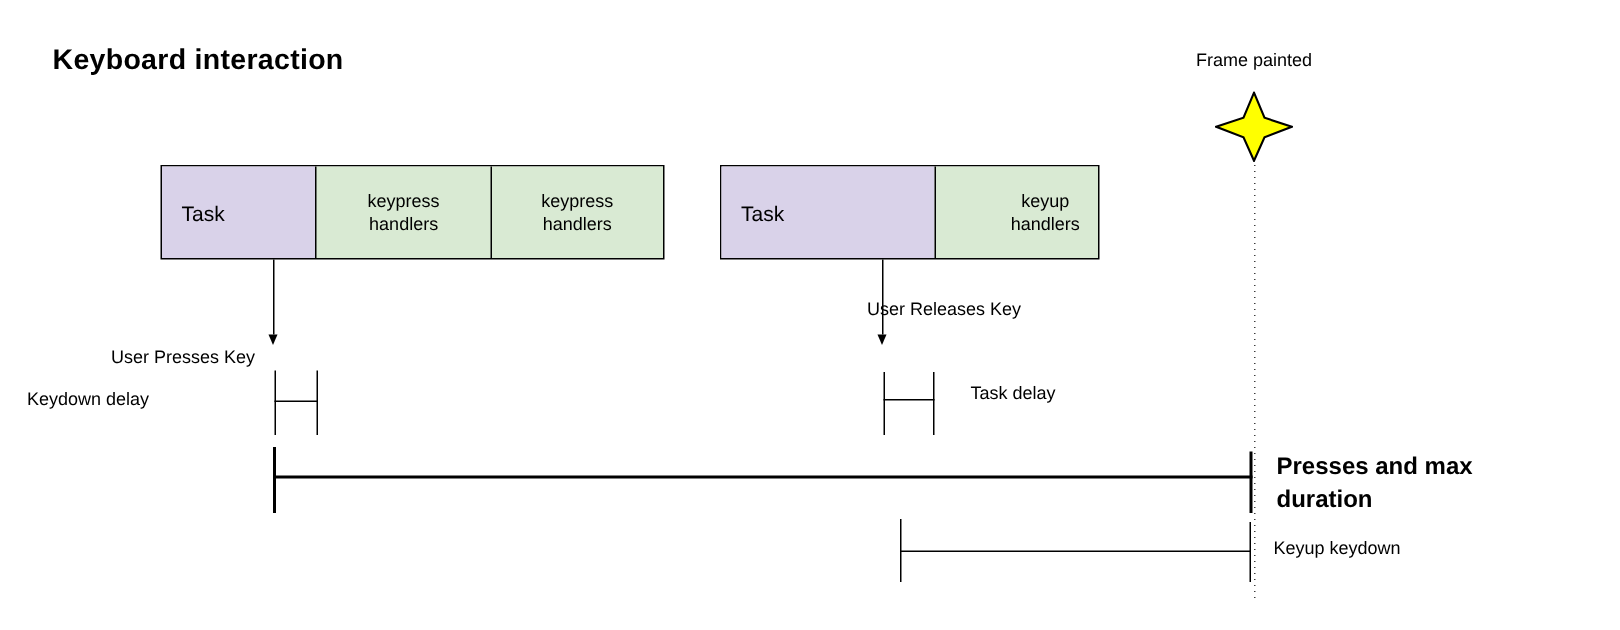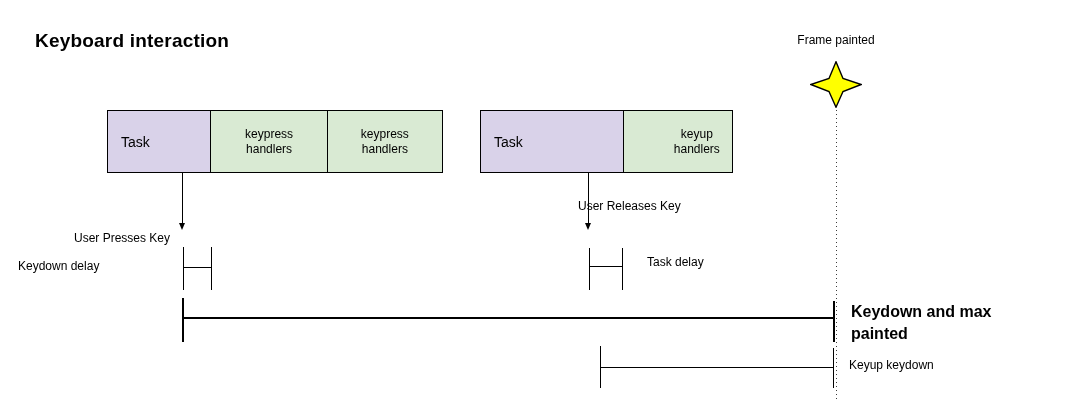--- a/index.html
+++ b/index.html
@@ -84,20 +84,20 @@
   <div class="abs label" style="left:578px;top:199px;">User Releases Key</div>
 
   <div class="abs vline" style="left:589px;top:248px;height:42px;"></div>
   <div class="abs vline" style="left:622px;top:248px;height:42px;"></div>
   <div class="abs hline" style="left:589px;top:266px;width:34px;"></div>
   <div class="abs biglabel" style="left:647px;top:255px;">Task delay</div>
 
   <div class="abs thick" style="left:182px;top:298px;width:2px;height:44px;"></div>
   <div class="abs thick" style="left:183px;top:317px;width:652px;height:2px;"></div>
   <div class="abs thick" style="left:833px;top:301px;width:2px;height:41px;"></div>
-  <div class="abs boldlabel" style="left:851px;top:301px;width:165px;">Keydown and max painted</div>
+  <div class="abs boldlabel" style="left:851px;top:301px;width:165px;">Presses and max duration</div>
 
   <div class="abs vline" style="left:600px;top:346px;height:42px;"></div>
   <div class="abs hline" style="left:600px;top:367px;width:234px;"></div>
   <div class="abs vline" style="left:833px;top:348px;height:40px;"></div>
   <div class="abs biglabel" style="left:849px;top:358px;">Keyup keydown</div>
 
 </div>
 
 </body></html>

